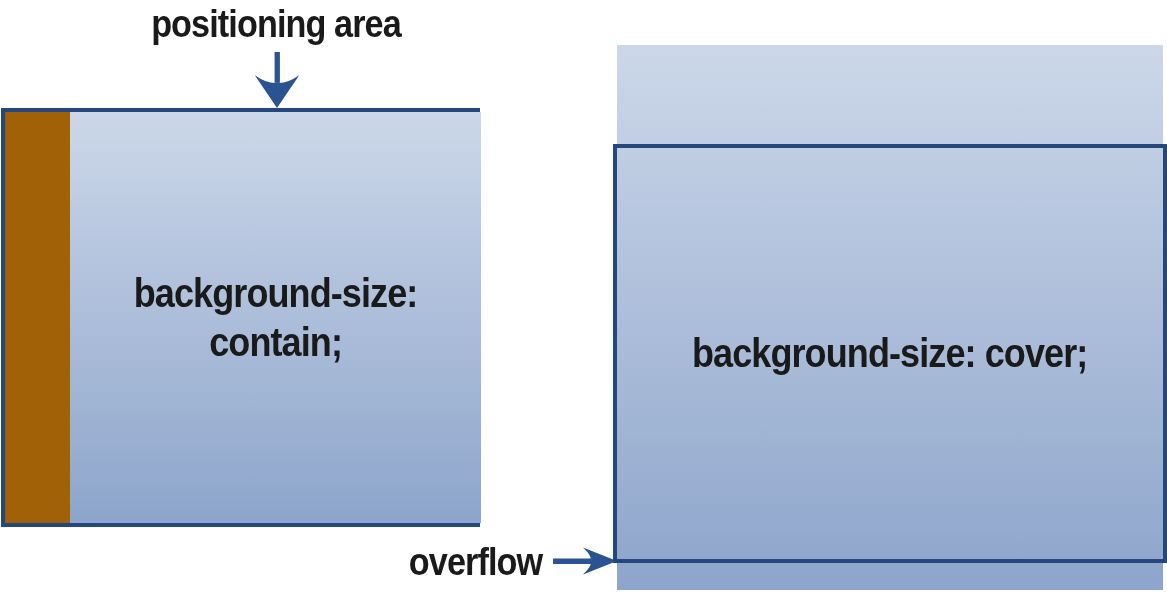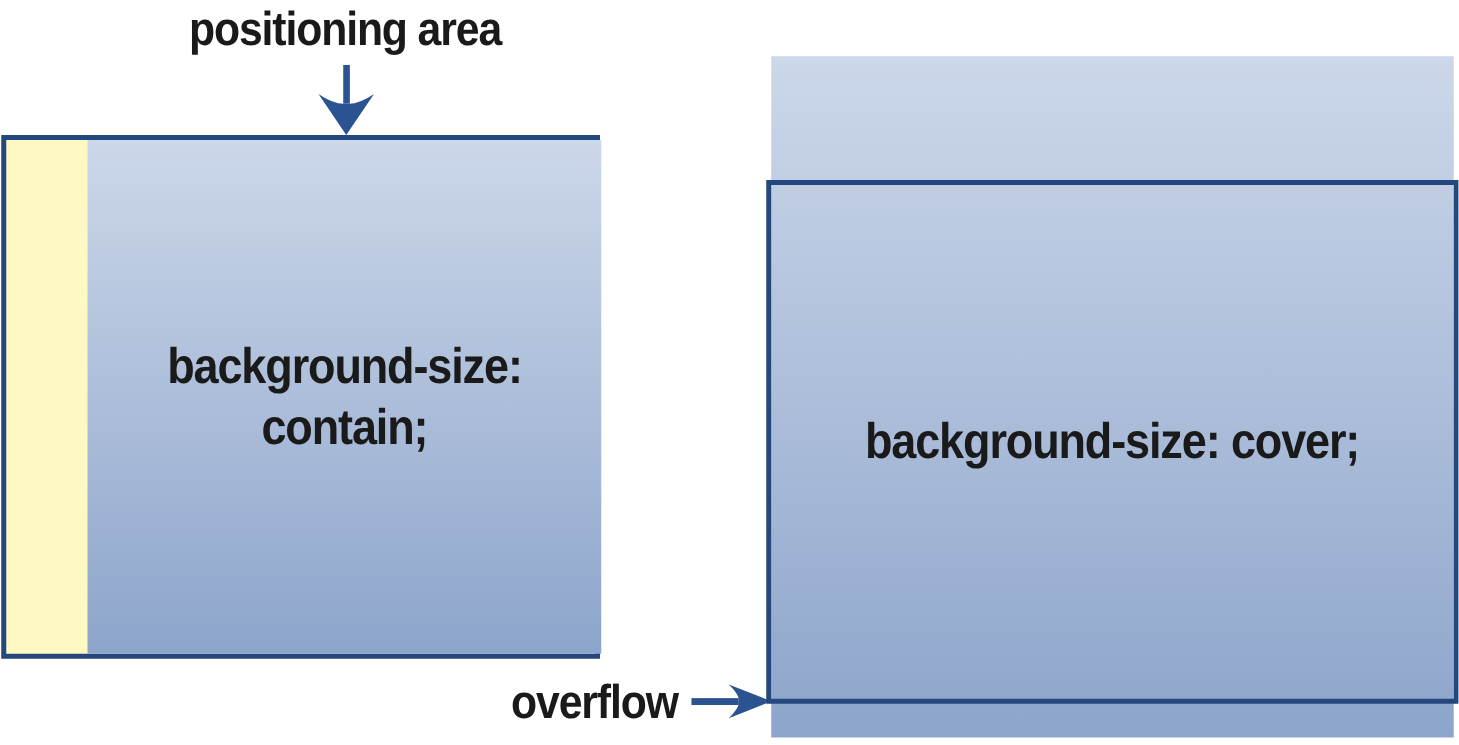--- a/index.html
+++ b/index.html
@@ -44,21 +44,21 @@
   .box {
     position: absolute;
     top: 108px;
     height: 419px;
     border: 4px solid var(--border, #24487d);
     box-sizing: border-box;
   }
   .box-contain {
     left: 1px;
     width: 479px;
-    background: #fef9c3;
+    background: #a16207;
   }
   .contain-gradient {
     position: absolute;
     top: 0;
     bottom: 0;
     left: 65px;
     width: 411px;
     background: linear-gradient(to bottom, var(--gradient-top, #ccd7e9), var(--gradient-bottom, #8da5cb));
     display: flex;
     align-items: center;

